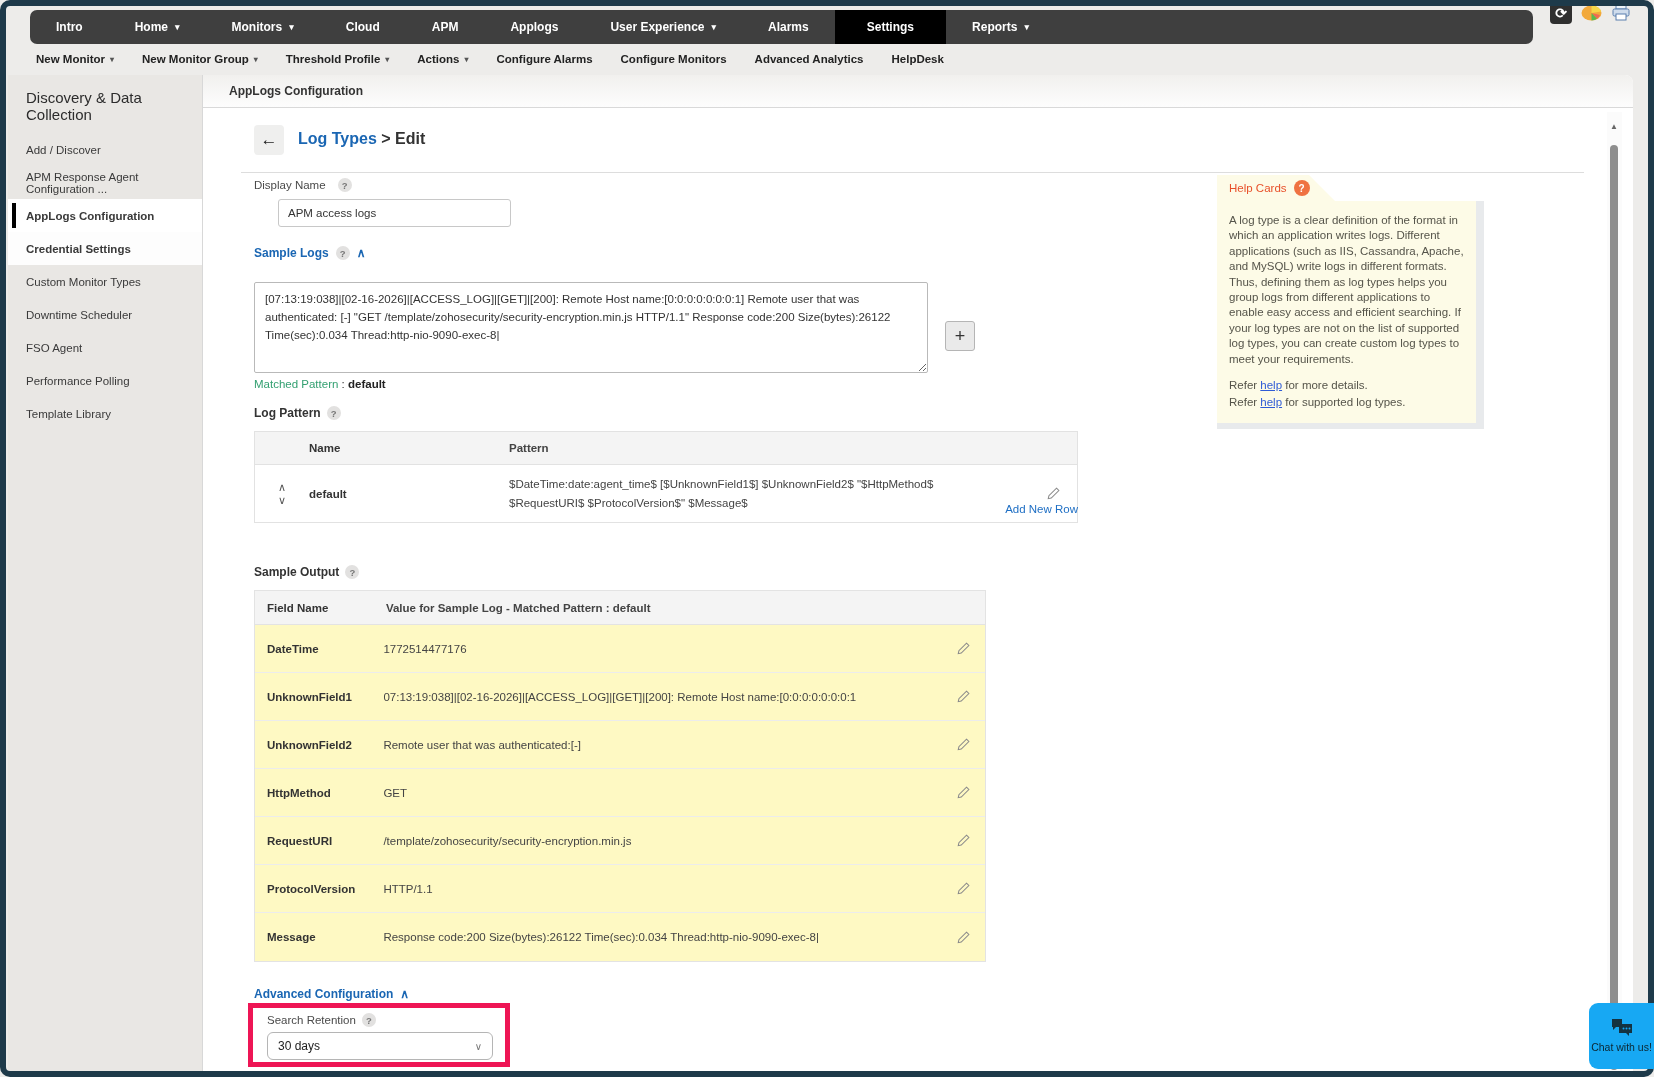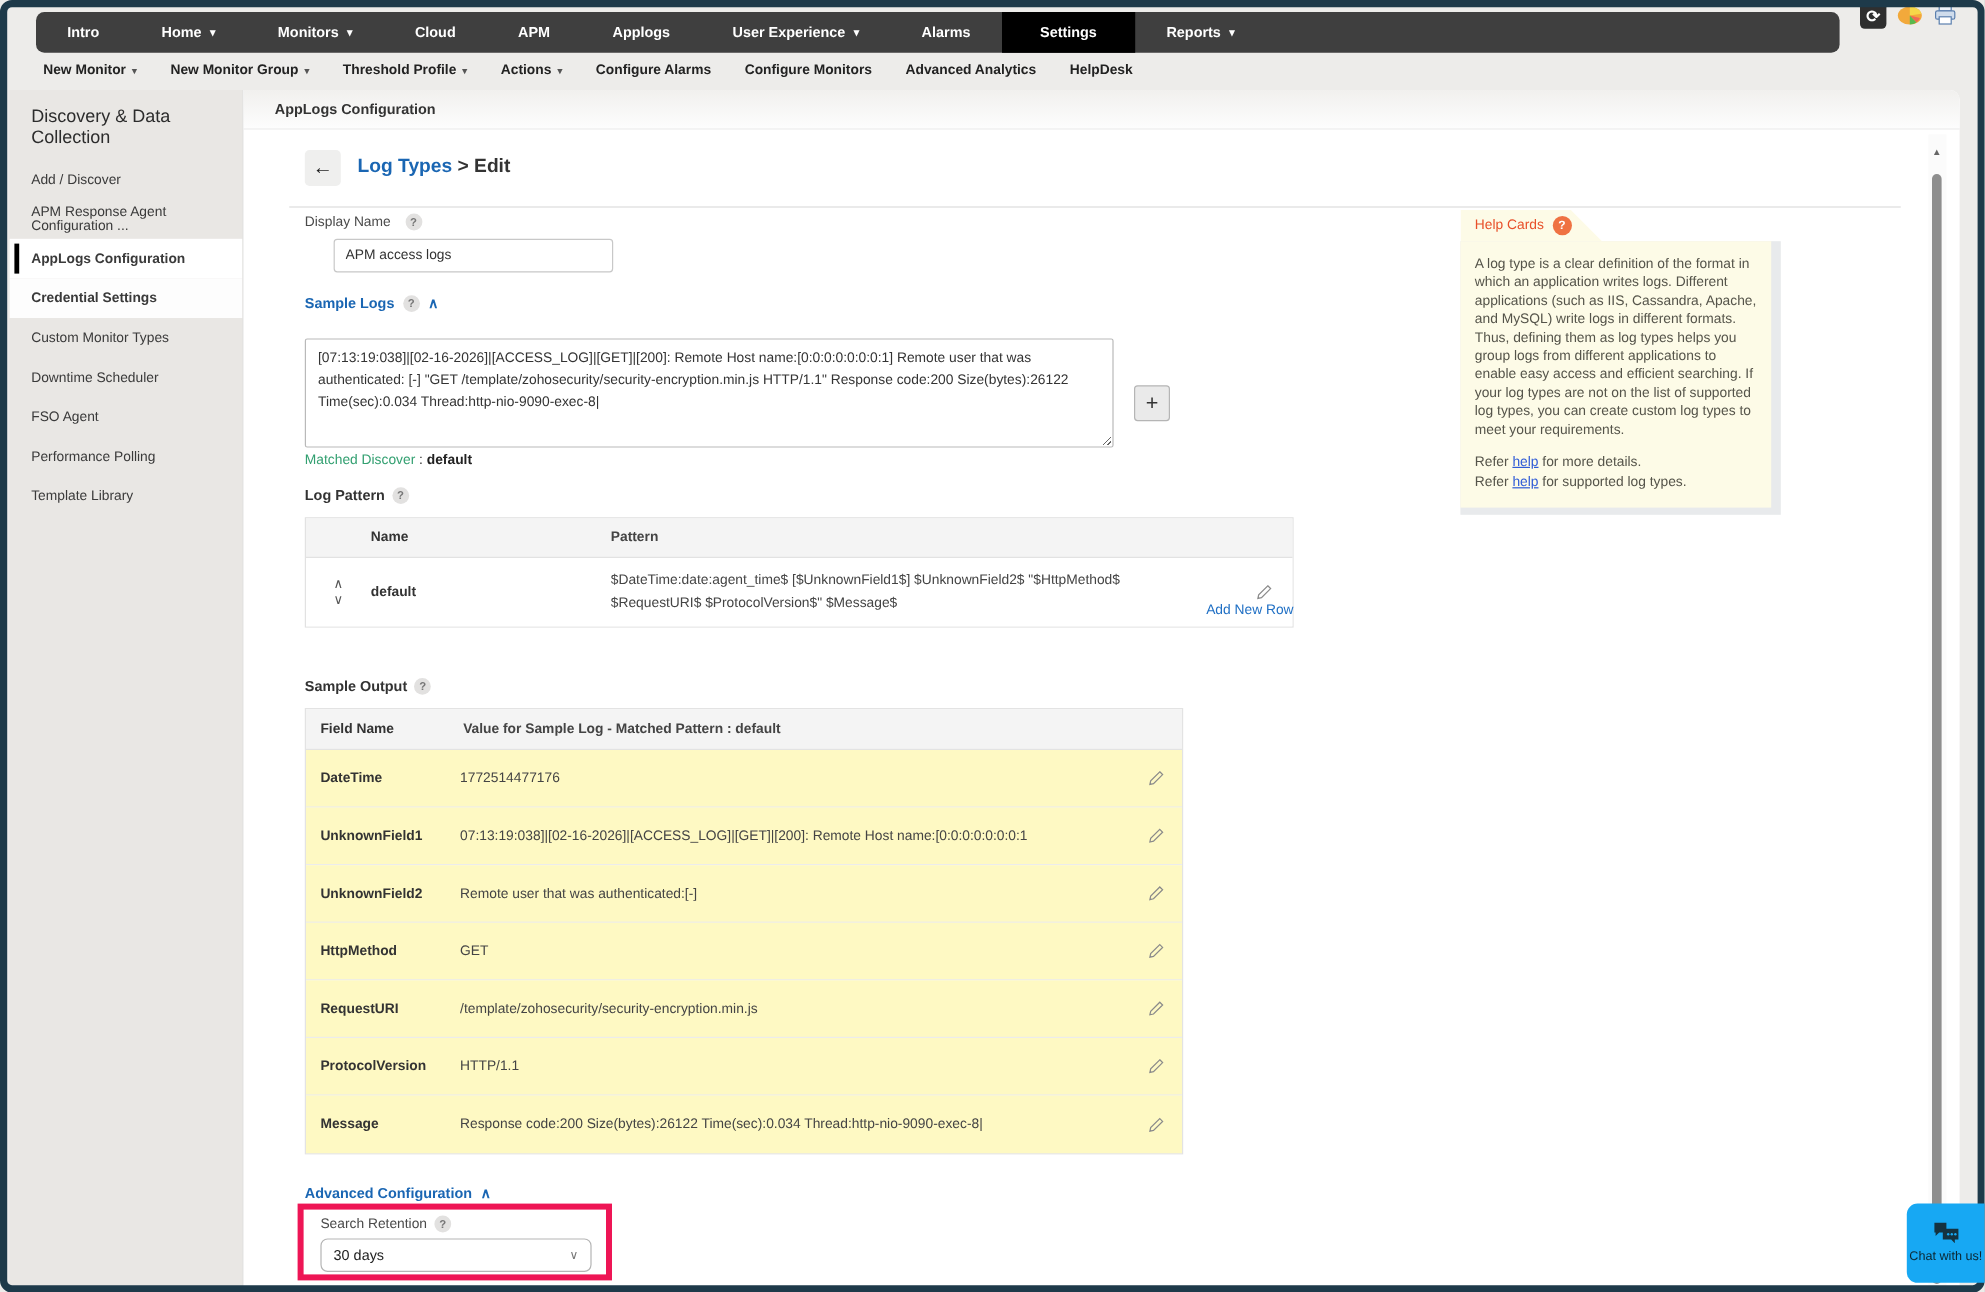--- a/index.html
+++ b/index.html
@@ -242,21 +242,21 @@
     <input class="text-input" type="text" value="APM access logs" style="">
 
     <div class="section-head" style="left:51px; top:171px;">
       <span>Sample Logs</span>
       <span class="q-badge">?</span>
       <span class="chev-up">∧</span>
     </div>
     <textarea class="sample-textarea" style="">[07:13:19:038]|[02-16-2026]|[ACCESS_LOG]|[GET]|[200]: Remote Host name:[0:0:0:0:0:0:0:1] Remote user that was authenticated: [-] "GET /template/zohosecurity/security-encryption.min.js HTTP/1.1" Response code:200 Size(bytes):26122 Time(sec):0.034 Thread:http-nio-9090-exec-8|</textarea>
     <div class="plus-btn">+</div>
     <div class="matched">
-      <span class="m-label">Matched Discover</span><span class="m-colon"> : </span><span class="m-value">default</span>
+      <span class="m-label">Matched Pattern</span><span class="m-colon"> : </span><span class="m-value">default</span>
     </div>
 
     <div class="lbl-bold" style="left:51px; top:331px;">
       <span>Log Pattern</span>
       <span class="q-badge">?</span>
     </div>
     <div class="lp-table">
       <div class="lp-head">
         <div class="col-arrows"></div>
         <div class="col-name">Name</div>

